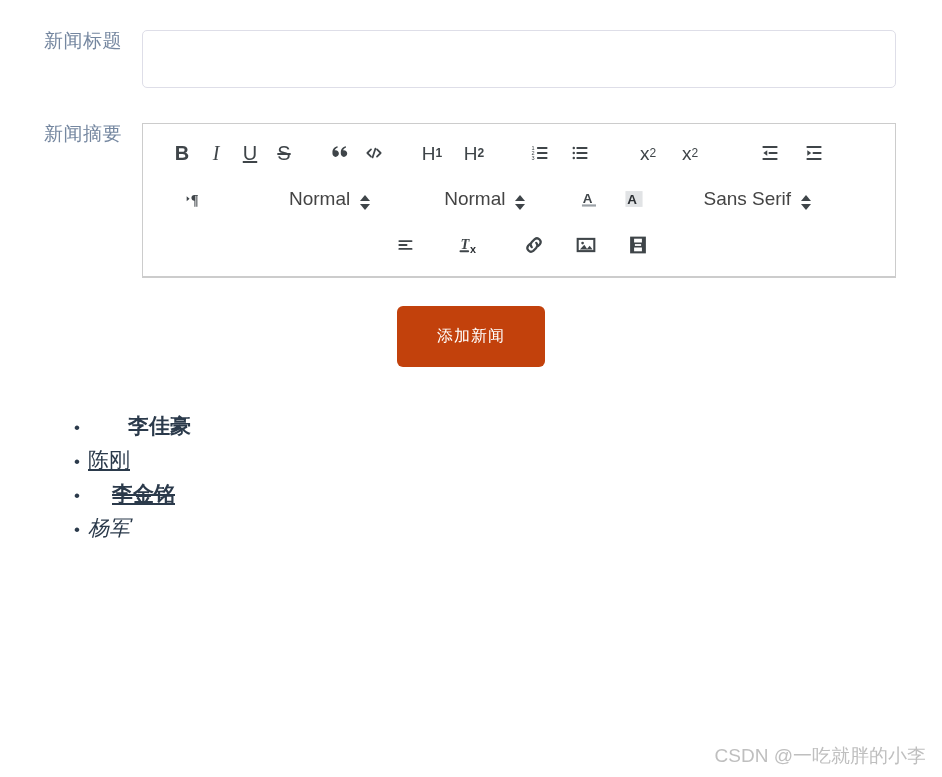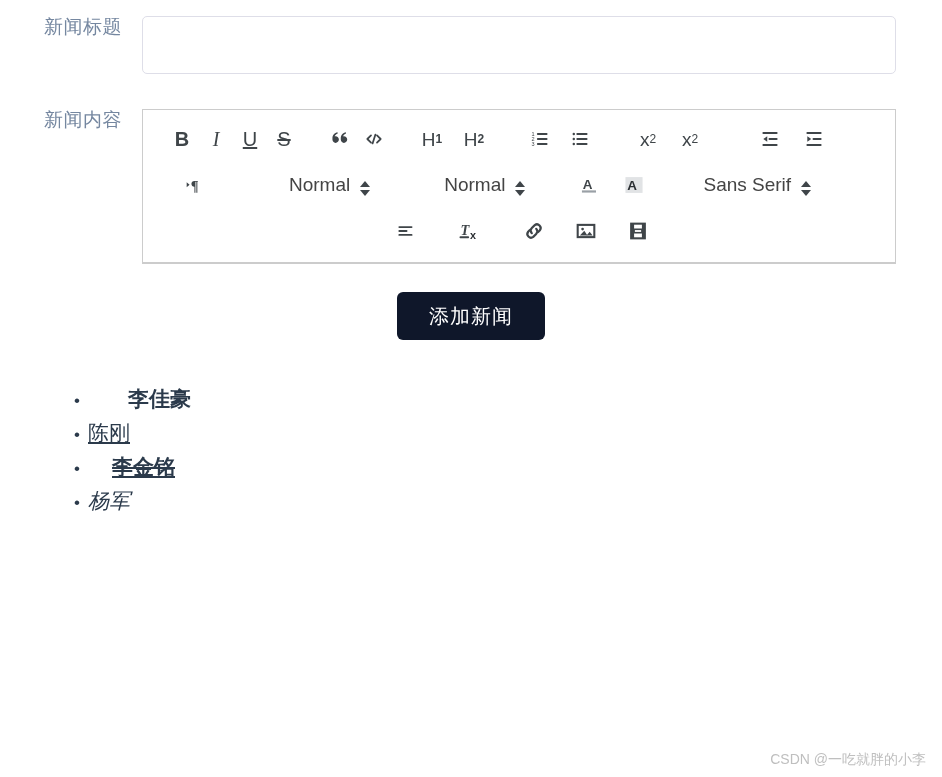--- a/index.html
+++ b/index.html
@@ -157,27 +157,27 @@
     font-size: 19px;
     font-family: "Liberation Sans", "DejaVu Sans", sans-serif;
   }
 
   
   .submit-row {
     display: flex;
     justify-content: center;
   }
   .submit-btn {
-    background: #0f172a;
+    background: #c2410c;
     color: #ffffff;
     border: none;
     border-radius: 6px;
     width: 148px;
-    height: 48px;
-    font-size: 20px;
+    height: 61px;
+    font-size: 16px;
     font-family: "Liberation Sans", "DejaVu Sans", sans-serif;
     cursor: pointer;
     letter-spacing: 1px;
   }
 
   
   .name-list {
     list-style: none;
     margin: 0;
     padding: 0;
@@ -199,40 +199,40 @@
   .nm-bold { font-weight: 700; margin-left: 40px; }
   .nm-underline { text-decoration: underline; }
   .nm-bold-underline-strike { font-weight: 700; text-decoration: underline line-through; margin-left: 24px; }
   .nm-italic { font-style: italic; }
 
   .watermark {
     position: absolute;
     right: 16px;
     bottom: 8px;
     color: #bfbfbf;
-    font-size: 14px;
+    font-size: 19px;
     font-family: "Liberation Sans", "DejaVu Sans", sans-serif;
     white-space: nowrap;
   }
 </style>
 </head>
 <body>
 
 <div class="form-wrap">
 
-  <div class="form-row" style="margin-top:16px;">
+  <div class="form-row" style="margin-top:30px;">
     <div class="field-label">新闻标题</div>
     <div class="field-control">
       <input class="text-input" type="text" value="" style="">
     </div>
   </div>
 
 
   <div class="form-row" style="margin-top:35px;">
-    <div class="field-label">新闻内容</div>
+    <div class="field-label">新闻摘要</div>
     <div class="field-control">
       <div class="editor">
 
         <div class="editor-toolbar">
 
           <div class="tb-row" style="padding-left:22px;">
             <div class="tb-group">
               <div class="tb-btn txt">B</div>
               <div class="tb-btn txt-i" style="font-size:20px;">I</div>
               <div class="tb-btn txt-u" style="font-size:20px;">U</div>

